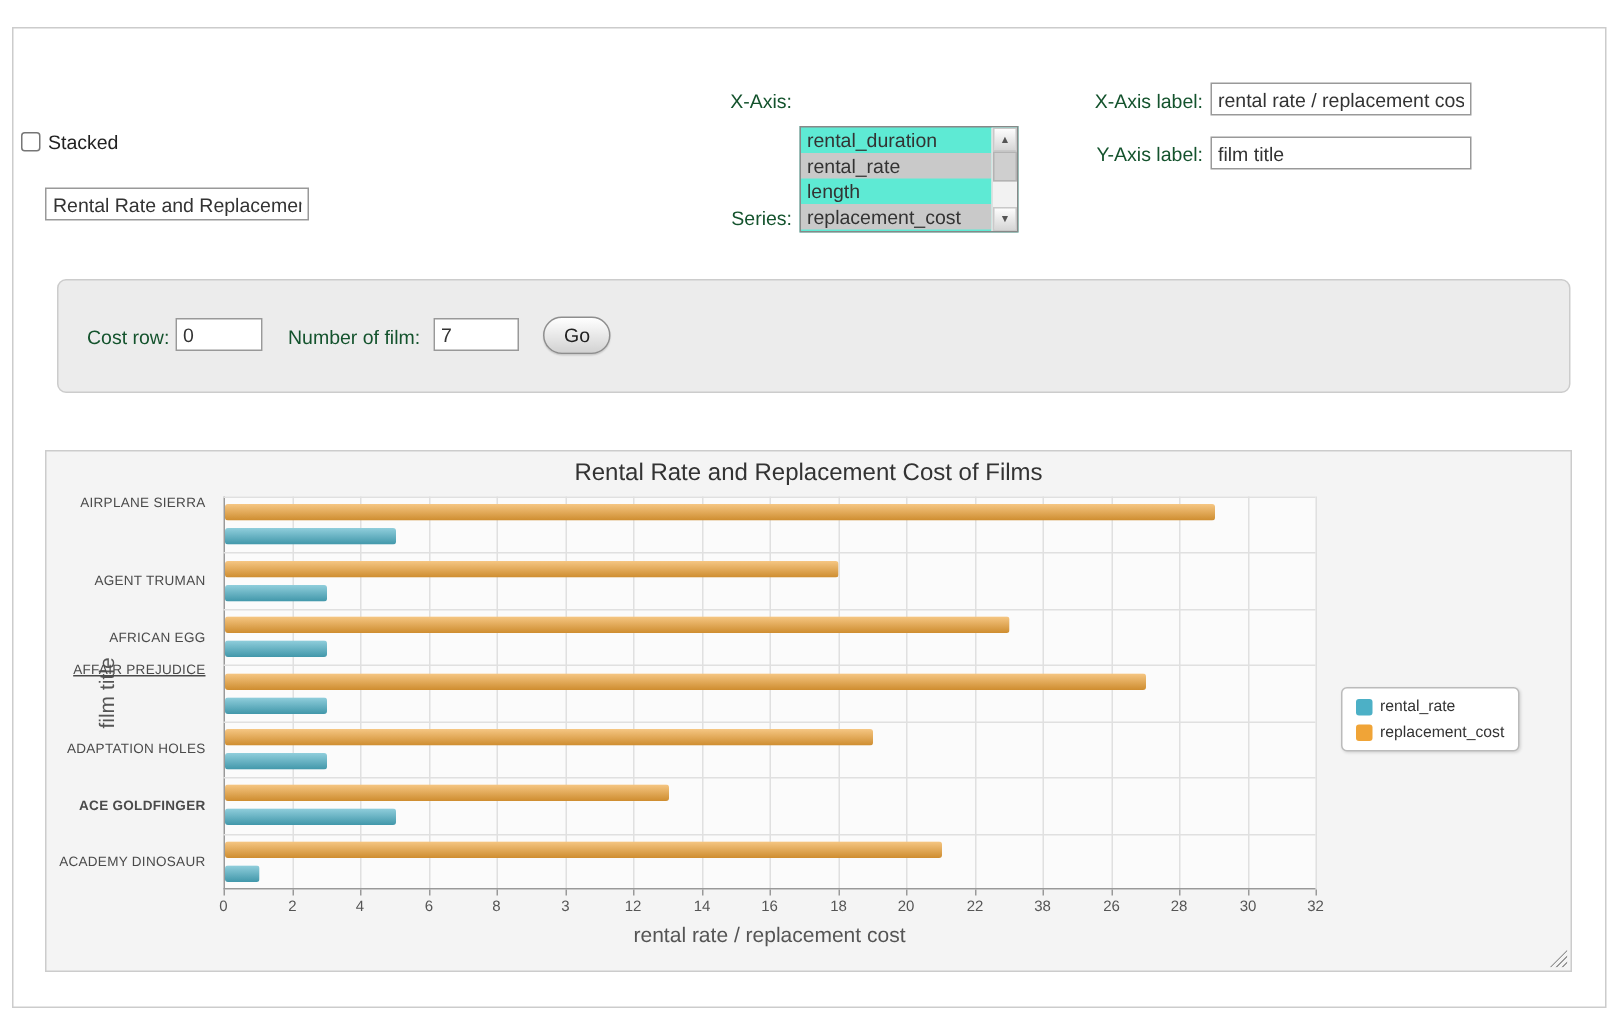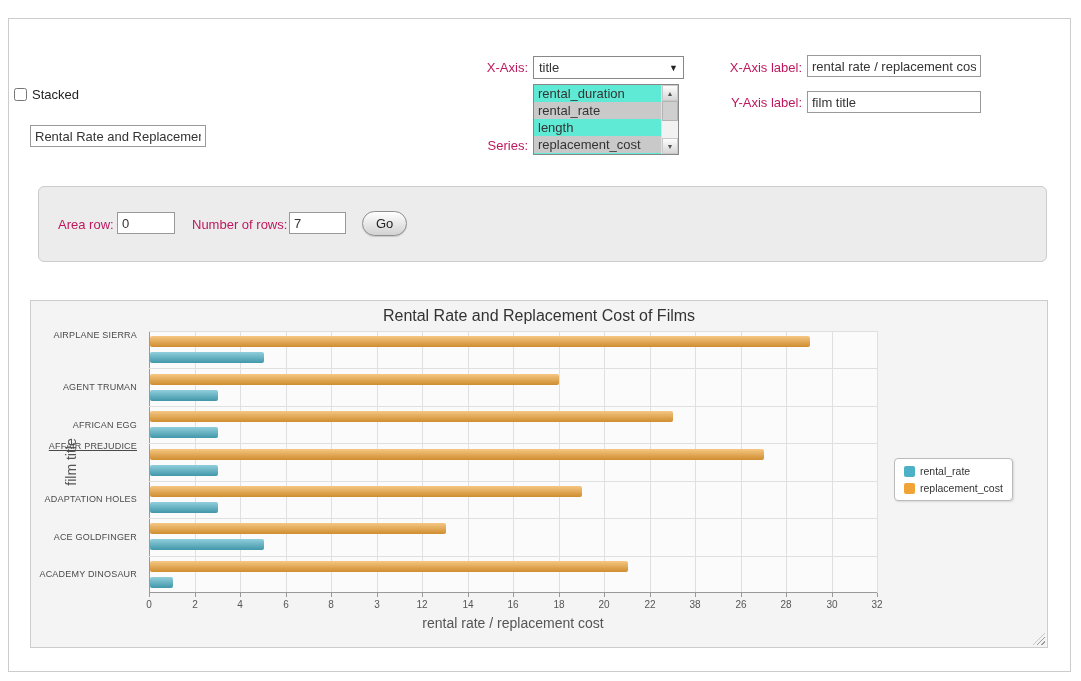--- a/index.html
+++ b/index.html
@@ -2,21 +2,21 @@
 <html><head>
 <meta charset="utf-8">
 <style>
   * { margin:0; padding:0; box-sizing:border-box; }
   body { background:#fff; font-family:"Liberation Sans","DejaVu Sans",sans-serif; color:#333; }
   .page { position:relative; width:1081px; height:681px; background:#fff; overflow:hidden; }
 
   .frame { position:absolute; left:8px; top:18px; width:1063px; height:654px; border:1px solid #ccc; background:#fff; }
   .legend-box { position:absolute; left:28px; top:6px; background:#fff; border:1px solid #3a3a3a; padding:5px 13px; font-weight:bold; font-size:14px; color:#222; box-shadow:2px 2px 3px rgba(0,0,0,.35); z-index:5; }
 
-  .label { position:absolute; font-size:13px; color:#be185d; white-space:nowrap; }
+  .label { position:absolute; font-size:13px; color:#14532d; white-space:nowrap; }
   .r { text-align:right; }
 
   .radio-group { position:absolute; left:30px; top:54px; display:flex; align-items:center; font-size:13px; color:#222; }
   .radio-item { display:flex; align-items:center; margin-right:10px; cursor:default; }
   .radio-item input { margin-right:4px; }
   .stacked-row { position:absolute; left:14px; top:87px; display:flex; align-items:center; font-size:13px; color:#222; }
   .stacked-row input { margin-right:5px; }
 
   .text-input { position:absolute; border:1px solid #999; background:#fff; font-size:13px; font-family:inherit; color:#333; padding:1px 4px; height:22px; }
 
@@ -62,24 +62,20 @@
 
 
   <label class="stacked-row">
     <input type="checkbox" style="">
     <span>Stacked</span>
   </label>
 
   <input class="text-input" style="left: 30px; top: 125px; width: 176px;" value="Rental Rate and Replacement Cost of Films">
 
   <div class="label r" style="left:478px; top:60px; width:50px;">X-Axis:</div>
-  <div class="select-box">
-    <span>title</span>
-    <span class="select-arrow">▼</span>
-  </div>
 
   <div class="label r" style="left:478px; top:138px; width:50px;">Series:</div>
   <div class="multi-select">
     <div class="ms-options">
       <div class="ms-option">rental_duration</div>
       <div class="ms-option selected">rental_rate</div>
       <div class="ms-option">length</div>
       <div class="ms-option selected">replacement_cost</div>
     </div>
     <div class="ms-scrollbar">
@@ -90,23 +86,23 @@
     </div>
   </div>
 
   <div class="label r" style="left:720px; top:60px; width:82px;">X-Axis label:</div>
   <input class="text-input" style="left: 807px; top: 55px; width: 174px;" value="rental rate / replacement cost">
 
   <div class="label r" style="left:720px; top:95px; width:82px;">Y-Axis label:</div>
   <input class="text-input" style="left: 807px; top: 91px; width: 174px;" value="film title">
 
   <div class="panel"></div>
-  <div class="label" style="left:58px; top:217px;">Area row:</div>
+  <div class="label" style="left:58px; top:217px;">Cost row:</div>
   <input class="text-input" style="left: 117px; top: 212px; width: 58px;" value="0">
-  <div class="label" style="left:192px; top:217px;">Number of rows:</div>
+  <div class="label" style="left:192px; top:217px;">Number of film:</div>
   <input class="text-input" style="left: 289px; top: 212px; width: 57px;" value="7">
   <button class="go-button">Go</button>
 
   <div class="chart">
     <div class="chart-title">Rental Rate and Replacement Cost of Films</div>
     <div class="y-axis-title">film title</div>
     <div class="plot" id="plot">
         <div class="gridline-v axis-line" style="left: 0px;"></div>
         <div class="gridline-v" style="left: 46px;"></div>
         <div class="gridline-v" style="left: 91px;"></div>
@@ -146,21 +142,21 @@
         <div class="bar" style="top: 192px; width: 296px; background-color: rgb(240, 164, 55);"></div>
         <div class="bar" style="top: 246px; width: 23px; background-color: rgb(76, 176, 198);"></div>
         <div class="bar" style="top: 230px; width: 478px; background-color: rgb(240, 164, 55);"></div>
       </div>
     <div class="overlay" id="cats">
         <div class="cat-label" style="top: 29px;">AIRPLANE SIERRA</div>
         <div class="cat-label" style="top: 81.1429px;">AGENT TRUMAN</div>
         <div class="cat-label" style="top: 118.571px;">AFRICAN EGG</div>
         <div class="cat-label" style="top: 140px; text-decoration: underline;">AFFAIR PREJUDICE</div>
         <div class="cat-label" style="top: 193.429px;">ADAPTATION HOLES</div>
-        <div class="cat-label" style="top: 230.857px;">ACE GOLDFINGER</div>
+        <div class="cat-label" style="top: 230.857px; font-weight: bold;">ACE GOLDFINGER</div>
         <div class="cat-label" style="top: 268.286px;">ACADEMY DINOSAUR</div>
       </div>
     <div class="overlay" id="ticks">
         <div class="tick-mark" style="left: 118px;"></div>
         <div class="tick-label" style="left: 118px;">0</div>
         <div class="tick-mark" style="left: 164px;"></div>
         <div class="tick-label" style="left: 164px;">2</div>
         <div class="tick-mark" style="left: 209px;"></div>
         <div class="tick-label" style="left: 209px;">4</div>
         <div class="tick-mark" style="left: 255px;"></div>

